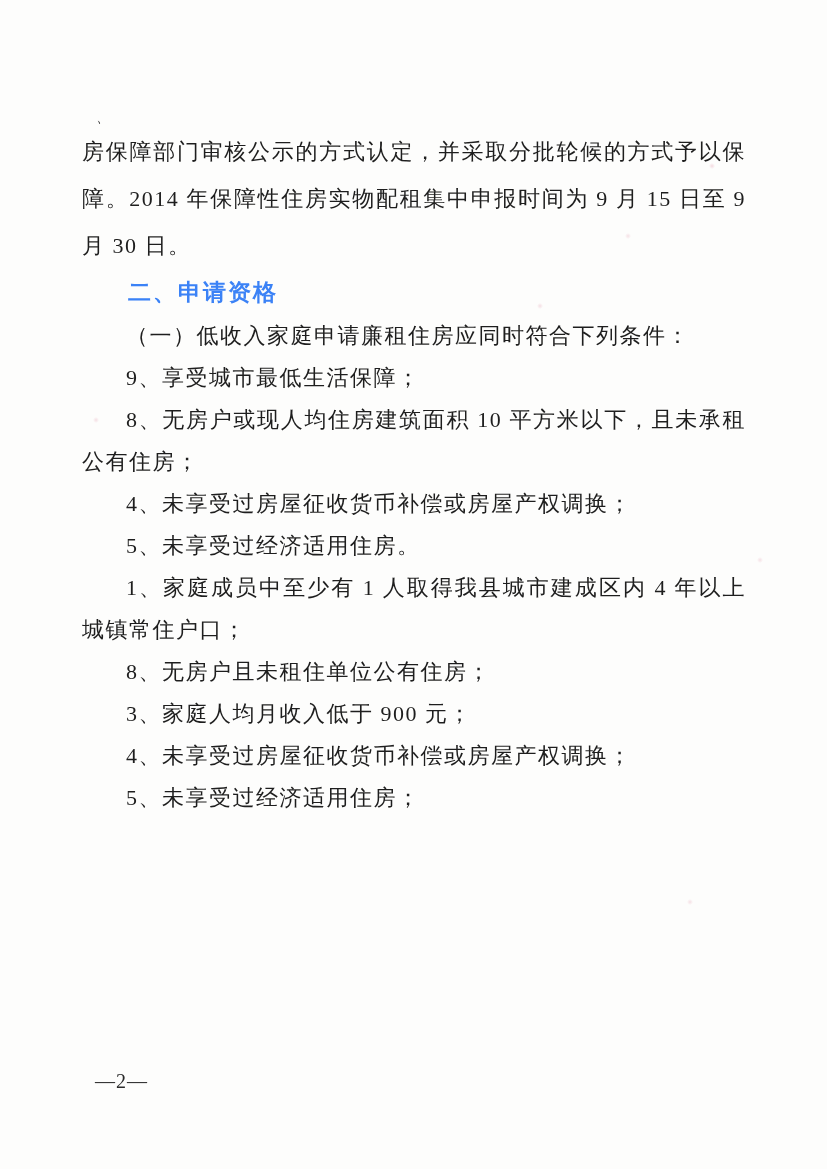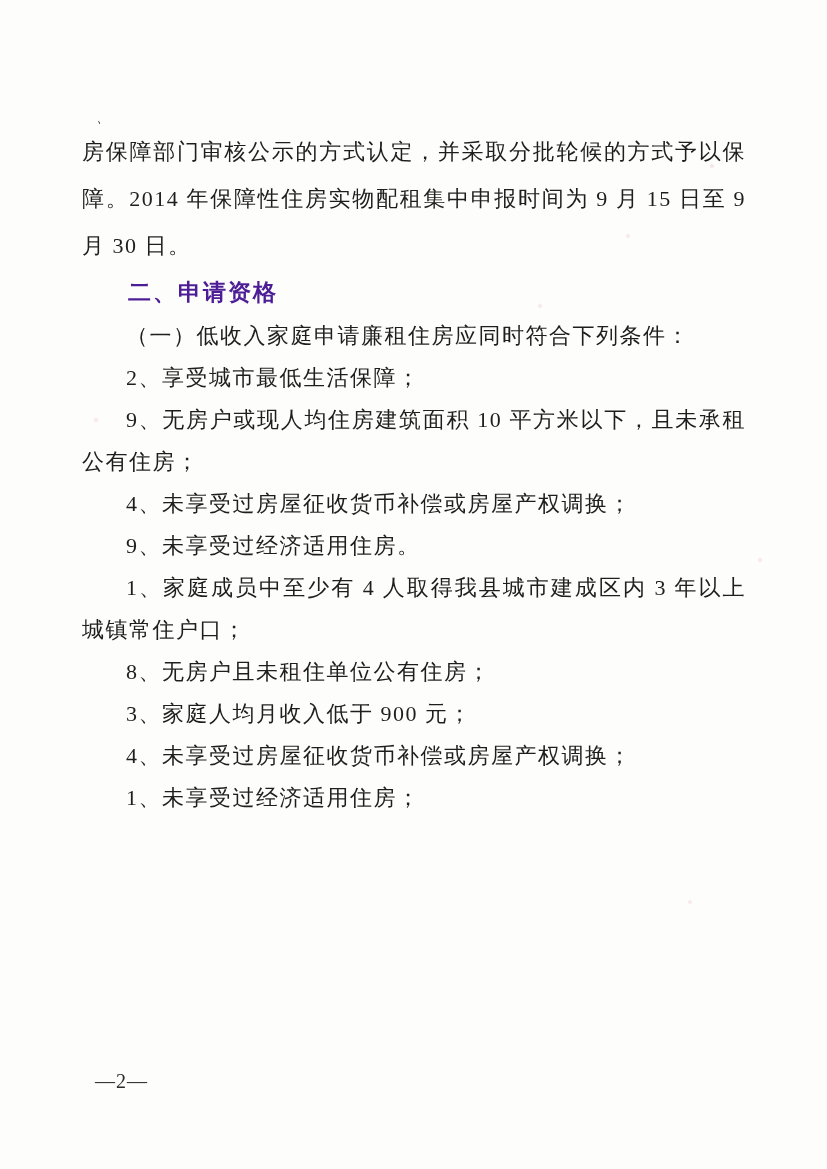--- a/index.html
+++ b/index.html
@@ -54,21 +54,21 @@
     text-indent: 0;
   }
   .section-heading {
     margin: 0;
     font-family: "Liberation Sans", sans-serif;
     font-weight: 700;
     font-size: 23px;
     line-height: 46px;
     letter-spacing: 2px;
     text-indent: 2em;
-    color: #4c1d95;
+    color: #3b82f6;
     text-align: left;
   }
   .sub-title,
   .list-item {
     line-height: 42px;
     text-indent: 2em;
     font-family: Liberation Serif, serif;
   }
   .page-footer {
     position: absolute;
@@ -88,28 +88,28 @@
   <span class="stray-mark">、</span>
 
   <div class="content">
 
     <p class="intro-paragraph">房保障部门审核公示的方式认定，并采取分批轮候的方式予以保障。2014 年保障性住房实物配租集中申报时间为 9 月 15 日至 9 月 30 日。</p>
 
     <h2 class="section-heading">二、申请资格</h2>
 
     <p class="sub-title">（一）低收入家庭申请廉租住房应同时符合下列条件：</p>
 
-    <p class="list-item">2、享受城市最低生活保障；</p>
-    <p class="list-item">9、无房户或现人均住房建筑面积 10 平方米以下，且未承租公有住房；</p>
+    <p class="list-item">9、享受城市最低生活保障；</p>
+    <p class="list-item">8、无房户或现人均住房建筑面积 10 平方米以下，且未承租公有住房；</p>
     <p class="list-item">4、未享受过房屋征收货币补偿或房屋产权调换；</p>
-    <p class="list-item">9、未享受过经济适用住房。</p>
+    <p class="list-item">5、未享受过经济适用住房。</p>
 
 
-    <p class="list-item">1、家庭成员中至少有 4 人取得我县城市建成区内 3 年以上城镇常住户口；</p>
+    <p class="list-item">1、家庭成员中至少有 1 人取得我县城市建成区内 4 年以上城镇常住户口；</p>
     <p class="list-item">8、无房户且未租住单位公有住房；</p>
     <p class="list-item">3、家庭人均月收入低于 900 元；</p>
     <p class="list-item">4、未享受过房屋征收货币补偿或房屋产权调换；</p>
-    <p class="list-item">1、未享受过经济适用住房；</p>
+    <p class="list-item">5、未享受过经济适用住房；</p>
 
   </div>
 
   <div class="page-footer">—2—</div>
 </div>
 
 </body></html>

